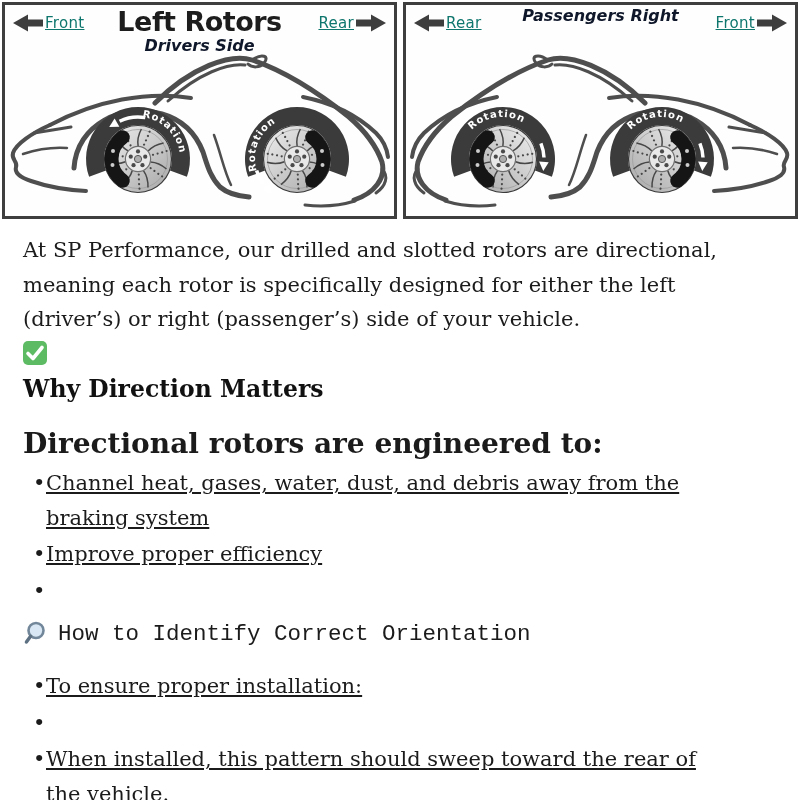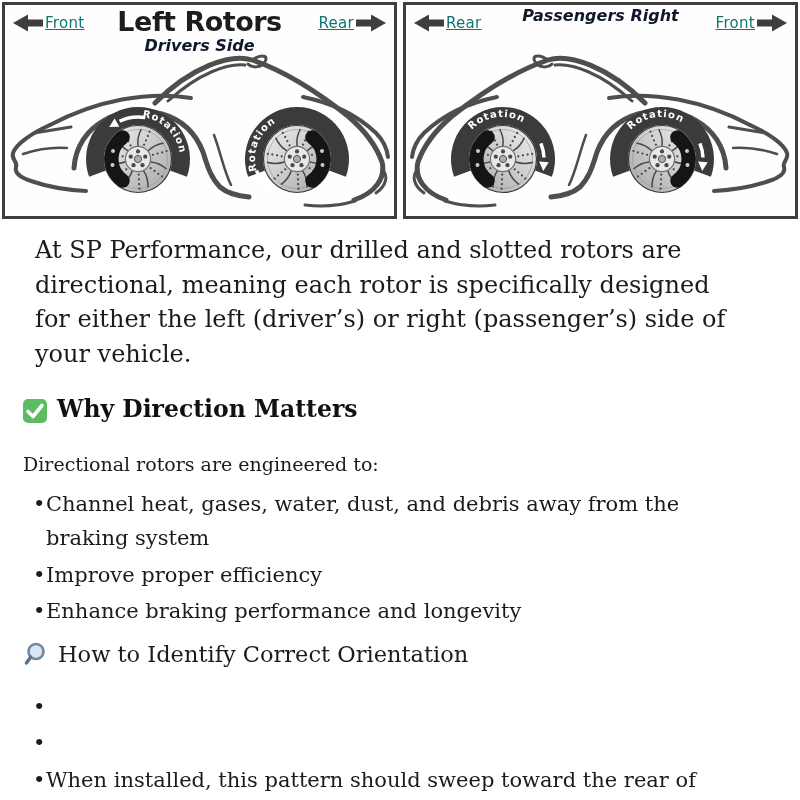--- a/index.html
+++ b/index.html
@@ -13,29 +13,29 @@
   .titles{position:absolute;top:2px;left:0;right:0;text-align:center;color:#1d1d1d;}
   .panel-title{font-size:27px;font-weight:bold;line-height:30px;letter-spacing:-0.5px;}
   .panel-subtitle{font-size:16px;font-weight:bold;font-style:italic;line-height:18px;color:#0f172a;}
   .dir{position:absolute;top:9px;display:flex;align-items:center;gap:2px;}
   .dir-left{left:8px;}
   .dir-right{right:8px;}
   .dir-label{font-size:15px;font-weight:normal;color:#0f766e;text-decoration:underline;letter-spacing:0.3px;}
 
   
   .article{padding:0 30px 0 23px;color:#1b1b1b;font-family:"DejaVu Serif",serif;}
-  .intro{font-size:24px;line-height:34.5px;max-width:715px;margin:12px 0 0 12px;}
-  .h-why{display:flex;align-items:flex-end;gap:10px;font-size:23.5px;font-weight:bold;margin:24px 0 0 0;color:#111;}
+  .intro{font-size:21px;line-height:34.5px;max-width:715px;margin:12px 0 0 0;}
+  .h-why{display:flex;align-items:flex-start;gap:10px;font-size:23.5px;font-weight:bold;margin:4px 0 0 0;color:#111;flex-direction:column;}
   .check-badge{width:24px;height:24px;border-radius:5px;background:#5dbb63;flex:none;display:inline-flex;align-items:center;justify-content:center;}
-  .lead{font-size:19px;line-height:34.5px;margin:24px 0 0 0;}
+  .lead{font-size:28px;line-height:34.5px;margin:24px 0 0 0;font-weight:bold;}
   ul.blist{list-style:none;margin:5px 0 0 0;padding:0;font-size:21px;line-height:34.5px;}
   ul.blist li{display:flex;padding-left:10px;margin-bottom:2px;}
   .dot{width:13px;flex:none;}
-  .btxt{max-width:655px;}
-  .h-how{display:flex;align-items:center;gap:8px;font-size:22.5px;font-weight:normal;margin:12px 0 0 0;color:#1b1b1b;}
+  .btxt{max-width:655px;text-decoration:underline;}
+  .h-how{display:flex;align-items:center;gap:8px;font-size:22.5px;font-weight:normal;margin:12px 0 0 0;color:#1b1b1b;font-family:Liberation Mono, monospace;}
   ul.blist2{margin-top:22px;}
   .rot-text{font-family:"DejaVu Sans",sans-serif;font-size:10px;font-weight:bold;fill:#fff;letter-spacing:1px;}
 </style>
 </head>
 <body>
 
 <svg width="0" height="0" style="position:absolute" aria-hidden="true">
   <defs>
     <linearGradient id="rg" x1="0" y1="0" x2="1" y2="1">
       <stop offset="0" stop-color="#f0f0f0"></stop>
@@ -217,35 +217,35 @@
       <li>
           <span class="dot">•</span>
           <span class="btxt">Channel heat, gases, water, dust, and debris away from the braking system</span>
         </li>
       <li>
           <span class="dot">•</span>
           <span class="btxt">Improve proper efficiency</span>
         </li>
       <li>
           <span class="dot">•</span>
-          <span class="btxt">Enhance braking performance and longevity</span>
         </li>
     </ul>
 
     <h2 class="h-how">
       <svg width="27" height="27" viewBox="0 0 27 27">
         <circle cx="13" cy="10.5" r="7.5" fill="#d8e7f3" stroke="#73879a" stroke-width="2.6"></circle>
         <line x1="7.6" y1="16.2" x2="3.4" y2="22" stroke="#5d7183" stroke-width="3.4" stroke-linecap="round"></line>
       </svg>
       <span>How to Identify Correct Orientation</span>
     </h2>
 
     <ul class="blist blist2">
       <li>
           <span class="dot">•</span>
+          <span class="btxt">To ensure proper installation:</span>
         </li>
       <li>
           <span class="dot">•</span>
         </li>
       <li>
           <span class="dot">•</span>
           <span class="btxt">When installed, this pattern should sweep toward the rear of the vehicle.</span>
         </li>
     </ul>
 

